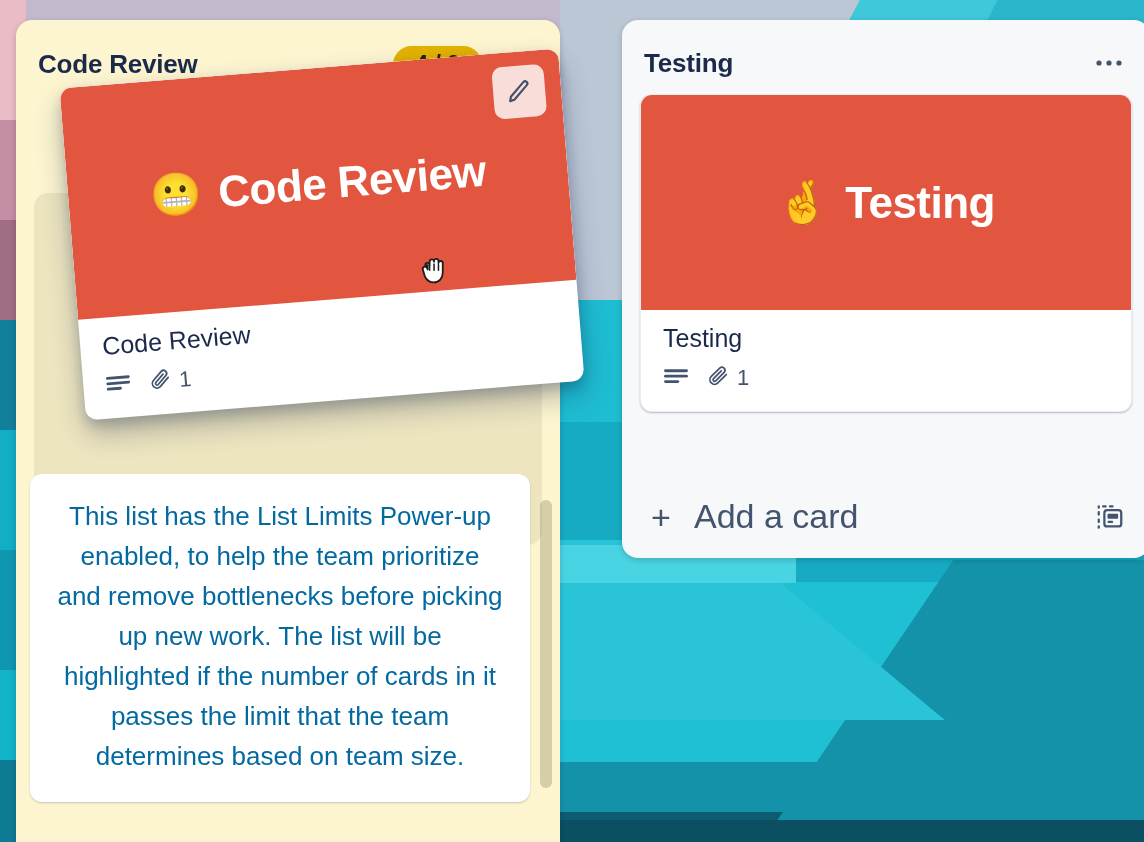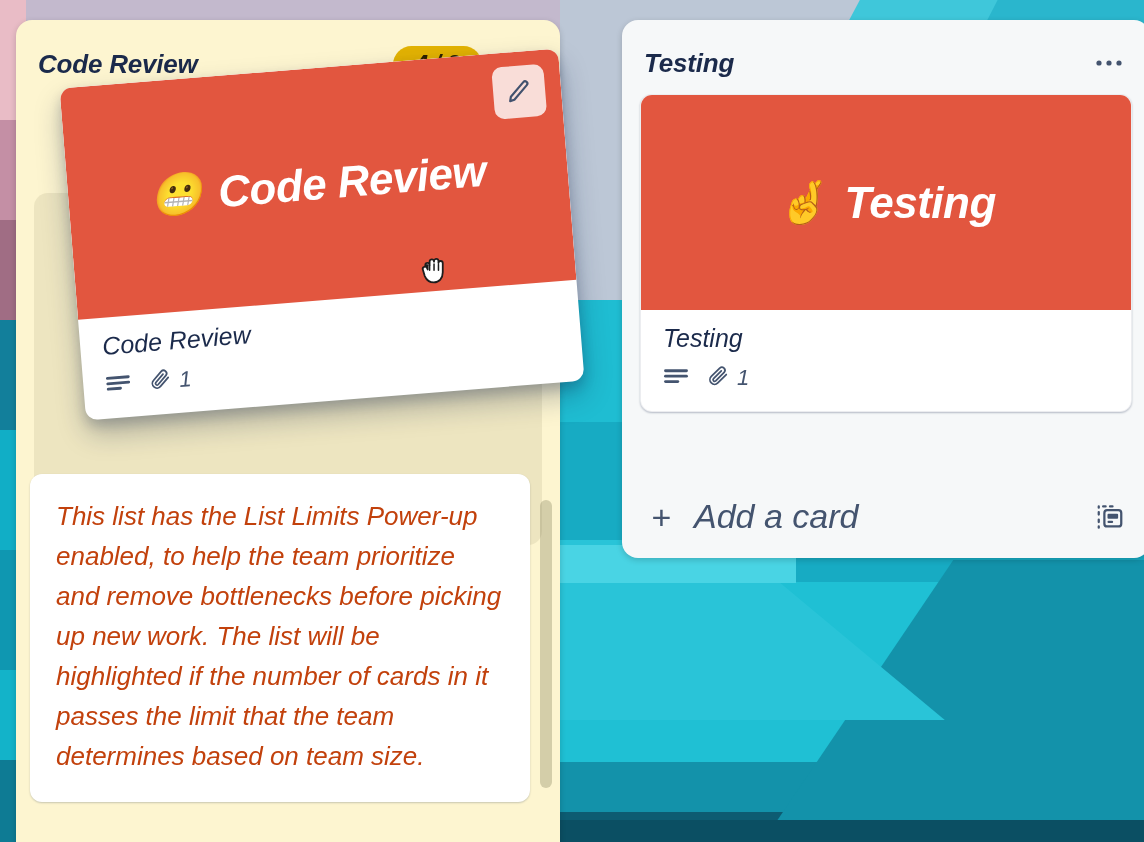--- a/index.html
+++ b/index.html
@@ -27,21 +27,20 @@
   .bg-stripe { position: absolute; left: 0; width: 26px; }
 
   .bg-diag {
     position: absolute;
   }
 
   
   #board {
     position: absolute;
     inset: 0;
-    font-style: italic;
   }
 
   .list {
     position: absolute;
     top: 20px;
     border-radius: 16px;
     display: flex;
     flex-direction: column;
     box-shadow: 0 2px 6px rgba(0,0,0,0.18);
   }
@@ -200,21 +199,22 @@
     width: 500px;
     background: #ffffff;
     border-radius: 12px;
     padding: 22px 26px 26px 26px;
     box-shadow: 0 1px 2px rgba(9,30,66,0.22);
     z-index: 6;
   }
   #info-card p {
     font-size: 26px;
     line-height: 40px;
-    color: #c2410c;
+    color: #0369a1;
+    text-align: center;
   }
 
   
   #list-scrollbar {
     position: absolute;
     right: 8px;
     top: 480px;
     width: 12px;
     height: 288px;
     background: rgba(120,115,80,0.30);

